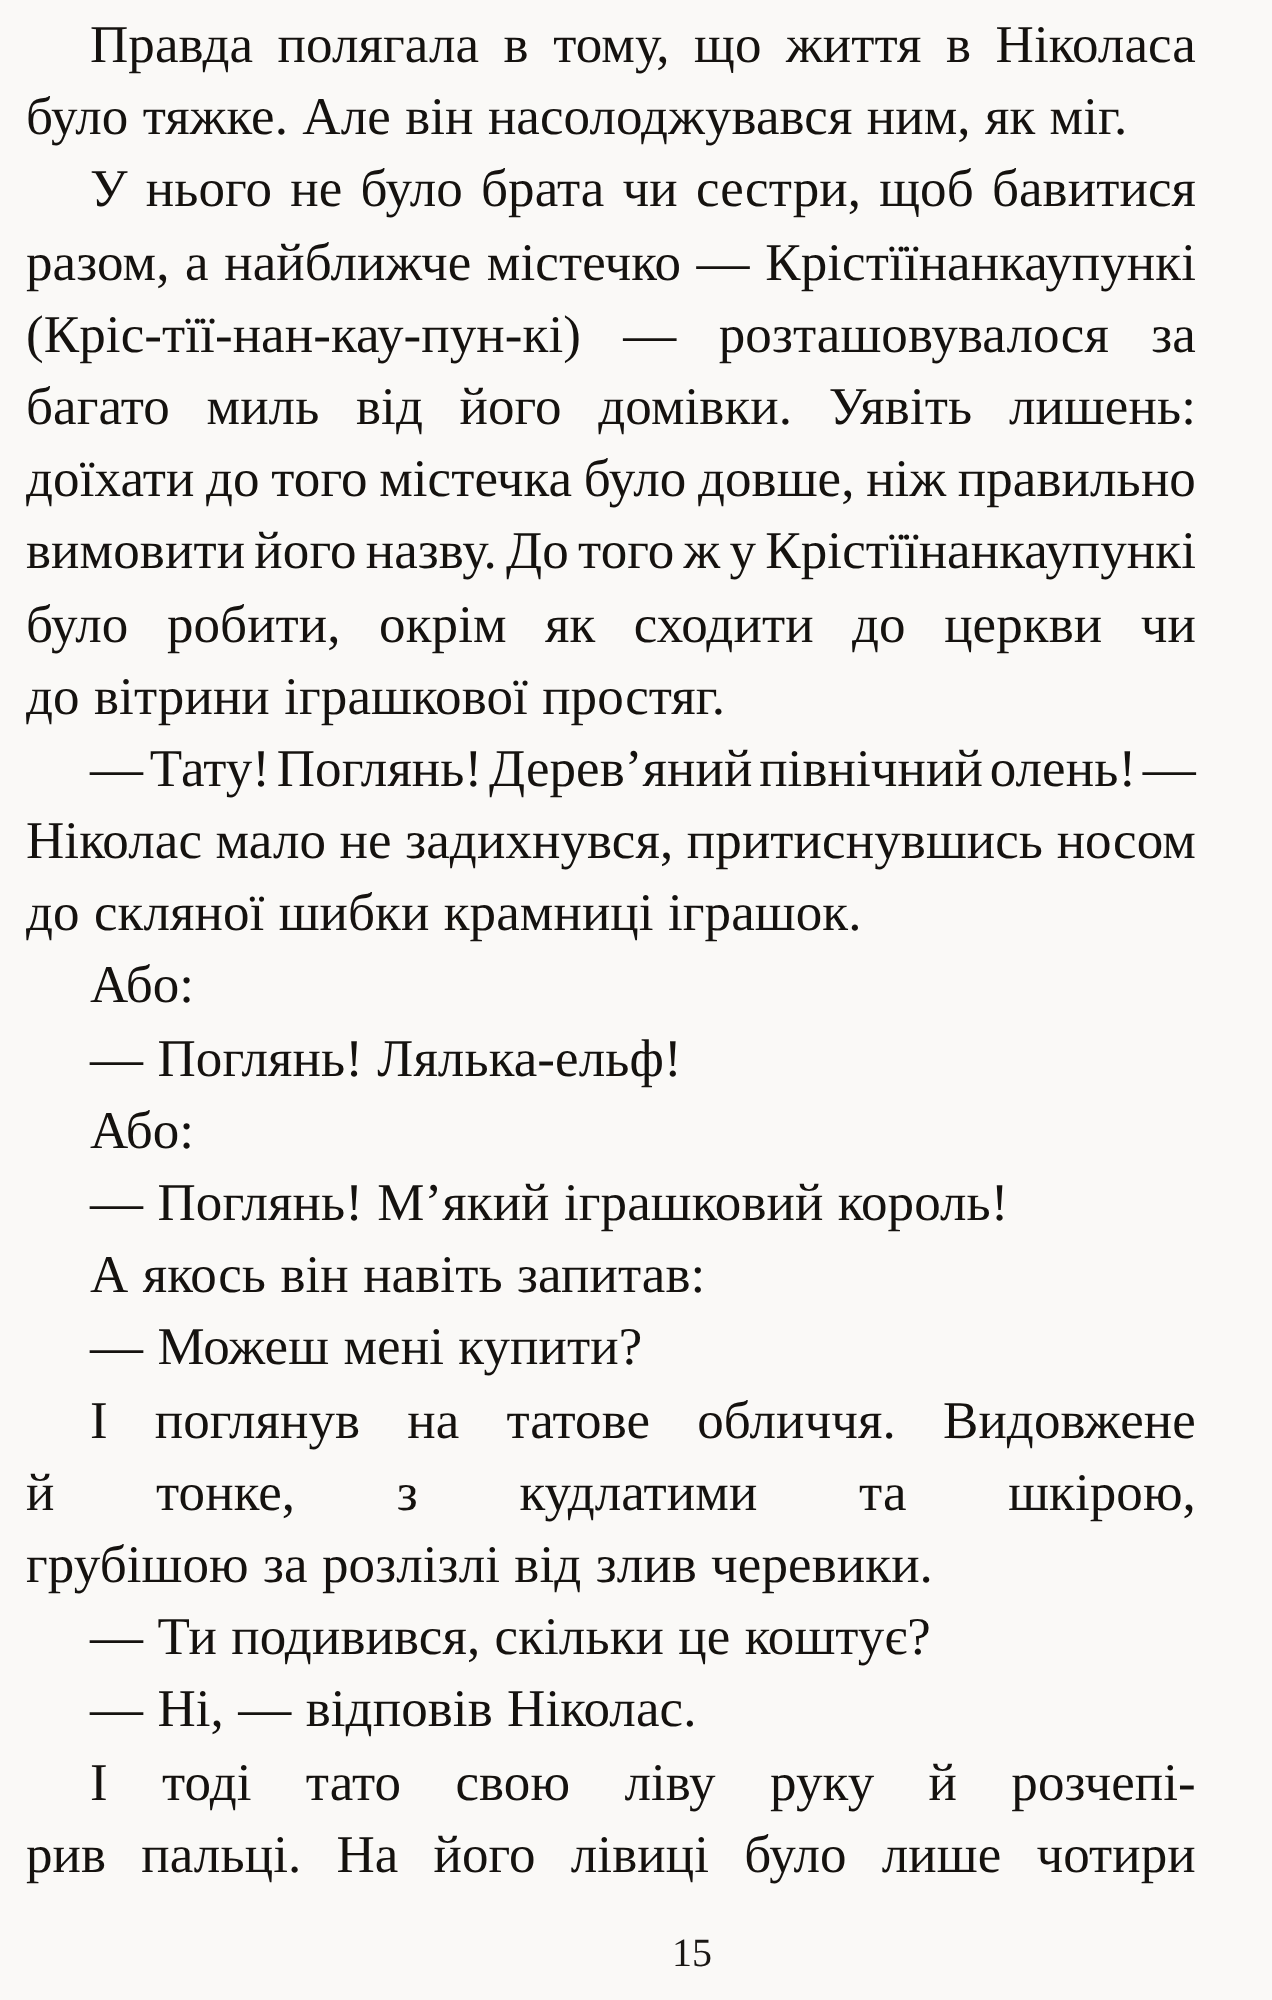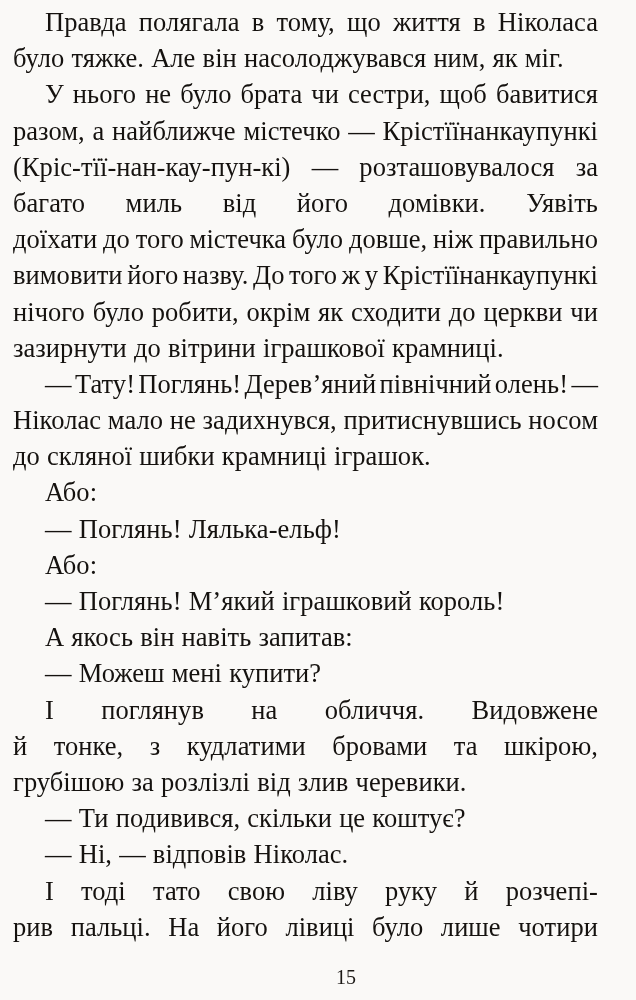--- a/index.html
+++ b/index.html
@@ -87,36 +87,36 @@
 <body>
 
 <div id="page">
 
   <div id="text-block">
       <div class="line just indent"><span class="w">Правда</span><span class="w">полягала</span><span class="w">в</span><span class="w">тому,</span><span class="w">що</span><span class="w">життя</span><span class="w">в</span><span class="w">Ніколаса</span></div>
       <div class="line flush"><span class="w">було</span><span class="w">тяжке.</span><span class="w">Але</span><span class="w">він</span><span class="w">насолоджувався</span><span class="w">ним,</span><span class="w">як</span><span class="w">міг.</span></div>
       <div class="line just indent"><span class="w">У</span><span class="w">нього</span><span class="w">не</span><span class="w">було</span><span class="w">брата</span><span class="w">чи</span><span class="w">сестри,</span><span class="w">щоб</span><span class="w">бавитися</span></div>
       <div class="line just"><span class="w">разом,</span><span class="w">а</span><span class="w">найближче</span><span class="w">містечко</span><span class="w">—</span><span class="w">Крістїїнанкаупункі</span></div>
       <div class="line just"><span class="w">(Кріс-тїї-нан-кау-пун-кі)</span><span class="w">—</span><span class="w">розташовувалося</span><span class="w">за</span></div>
-      <div class="line just"><span class="w">багато</span><span class="w">миль</span><span class="w">від</span><span class="w">його</span><span class="w">домівки.</span><span class="w">Уявіть</span></div>
+      <div class="line just"><span class="w">багато</span><span class="w">миль</span><span class="w">від</span><span class="w">його</span><span class="w">домівки.</span><span class="w">Уявіть</span><span class="w">лишень:</span></div>
       <div class="line just"><span class="w">доїхати</span><span class="w">до</span><span class="w">того</span><span class="w">містечка</span><span class="w">було</span><span class="w">довше,</span><span class="w">ніж</span><span class="w">правильно</span></div>
       <div class="line just"><span class="w">вимовити</span><span class="w">його</span><span class="w">назву.</span><span class="w">До</span><span class="w">того</span><span class="w">ж</span><span class="w">у</span><span class="w">Крістїїнанкаупункі</span></div>
-      <div class="line just"><span class="w">нічого</span><span class="w">було</span><span class="w">робити,</span><span class="w">окрім</span><span class="w">як</span><span class="w">сходити</span><span class="w">до</span><span class="w">церкви</span><span class="w">чи</span></div>
-      <div class="line flush"><span class="w">зазирнути</span><span class="w">до</span><span class="w">вітрини</span><span class="w">іграшкової</span><span class="w">крамниці.</span></div>
+      <div class="line just"><span class="w">було</span><span class="w">робити,</span><span class="w">окрім</span><span class="w">як</span><span class="w">сходити</span><span class="w">до</span><span class="w">церкви</span><span class="w">чи</span></div>
+      <div class="line flush"><span class="w">до</span><span class="w">вітрини</span><span class="w">іграшкової</span><span class="w">простяг.</span></div>
       <div class="line just indent"><span class="w">—</span><span class="w">Тату!</span><span class="w">Поглянь!</span><span class="w">Дерев’яний</span><span class="w">північний</span><span class="w">олень!</span><span class="w">—</span></div>
       <div class="line just"><span class="w">Ніколас</span><span class="w">мало</span><span class="w">не</span><span class="w">задихнувся,</span><span class="w">притиснувшись</span><span class="w">носом</span></div>
       <div class="line flush"><span class="w">до</span><span class="w">скляної</span><span class="w">шибки</span><span class="w">крамниці</span><span class="w">іграшок.</span></div>
       <div class="line flush indent"><span class="w">Або:</span></div>
       <div class="line flush indent"><span class="w">—</span><span class="w">Поглянь!</span><span class="w">Лялька-ельф!</span></div>
       <div class="line flush indent"><span class="w">Або:</span></div>
       <div class="line flush indent"><span class="w">—</span><span class="w">Поглянь!</span><span class="w">М’який</span><span class="w">іграшковий</span><span class="w">король!</span></div>
       <div class="line flush indent"><span class="w">А</span><span class="w">якось</span><span class="w">він</span><span class="w">навіть</span><span class="w">запитав:</span></div>
       <div class="line flush indent"><span class="w">—</span><span class="w">Можеш</span><span class="w">мені</span><span class="w">купити?</span></div>
-      <div class="line just indent"><span class="w">І</span><span class="w">поглянув</span><span class="w">на</span><span class="w">обличчя.</span><span class="w">Видовжене</span></div>
-      <div class="line just"><span class="w">й</span><span class="w">тонке,</span><span class="w">з</span><span class="w">кудлатими</span><span class="w">бровами</span><span class="w">та</span><span class="w">шкірою,</span></div>
+      <div class="line just indent"><span class="w">І</span><span class="w">поглянув</span><span class="w">на</span><span class="w">татове</span><span class="w">обличчя.</span><span class="w">Видовжене</span></div>
+      <div class="line just"><span class="w">й</span><span class="w">тонке,</span><span class="w">з</span><span class="w">кудлатими</span><span class="w">та</span><span class="w">шкірою,</span></div>
       <div class="line flush"><span class="w">грубішою</span><span class="w">за</span><span class="w">розлізлі</span><span class="w">від</span><span class="w">злив</span><span class="w">черевики.</span></div>
       <div class="line flush indent"><span class="w">—</span><span class="w">Ти</span><span class="w">подивився,</span><span class="w">скільки</span><span class="w">це</span><span class="w">коштує?</span></div>
       <div class="line flush indent"><span class="w">—</span><span class="w">Ні,</span><span class="w">—</span><span class="w">відповів</span><span class="w">Ніколас.</span></div>
       <div class="line just indent"><span class="w">І</span><span class="w">тоді</span><span class="w">тато</span><span class="w">свою</span><span class="w">ліву</span><span class="w">руку</span><span class="w">й</span><span class="w">розчепі-</span></div>
       <div class="line just"><span class="w">рив</span><span class="w">пальці.</span><span class="w">На</span><span class="w">його</span><span class="w">лівиці</span><span class="w">було</span><span class="w">лише</span><span class="w">чотири</span></div>
     </div>
 
   <div id="folio">15</div>
 
 </div>

